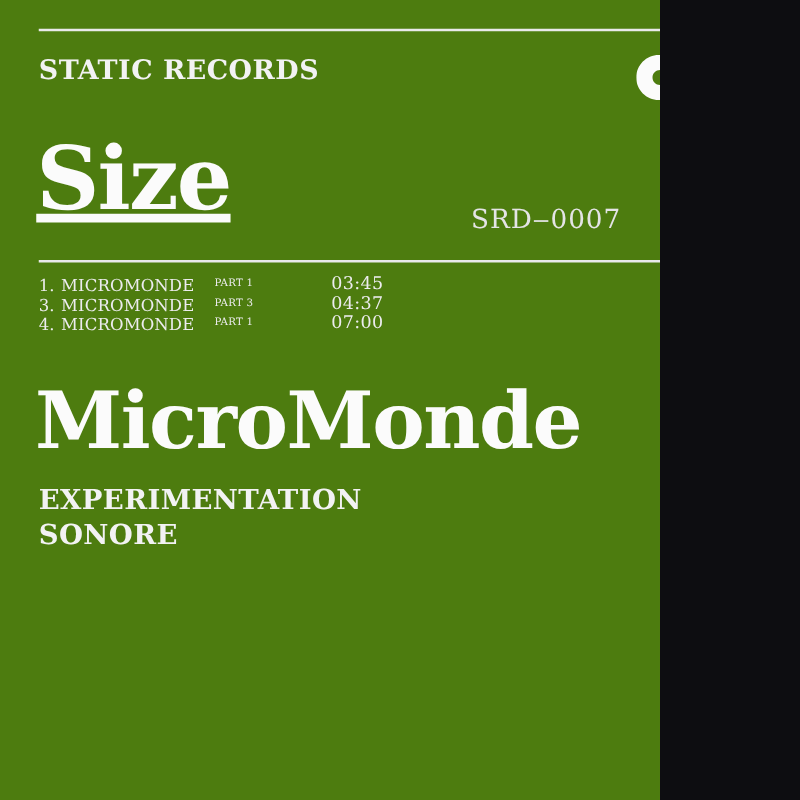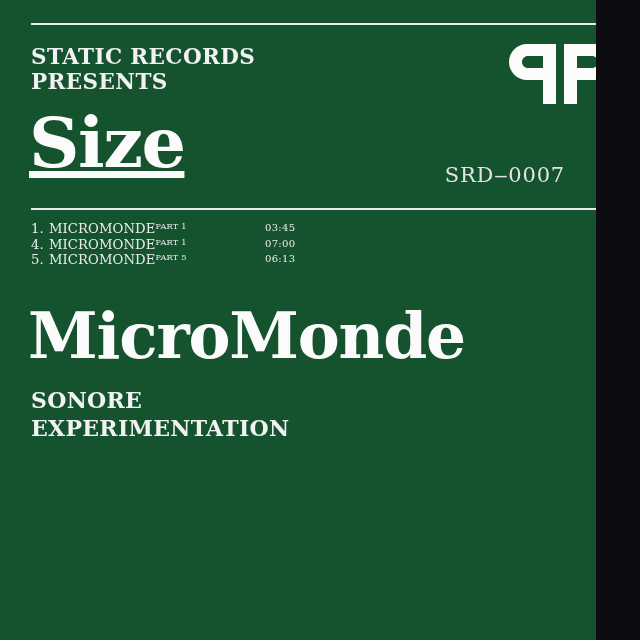--- a/index.html
+++ b/index.html
@@ -2,23 +2,23 @@
 <html><head>
 <meta charset="utf-8">
 <style>
   html, body {
     margin: 0;
     padding: 0;
     background: #0d0d11;
   }
   .cover {
     position: relative;
-    width: 596px;
+    width: 528px;
     height: 640px;
-    background: #14532d;
+    background: #4d7c0f;
     overflow: hidden;
     font-family: "DejaVu Serif", serif;
     -webkit-font-smoothing: antialiased;
   }
 
   
   .rule {
     position: absolute;
     left: 31px;
     width: 578px;
@@ -99,29 +99,29 @@
     color: #ececee;
   }
   .track-part {
     font-family: "DejaVu Serif", serif;
     font-weight: 400;
     font-size: 8.2px;
     letter-spacing: 0.2px;
     color: #ececee;
     position: relative;
     top: -4px;
-    margin-left: 0;
+    margin-left: 16px;
   }
   .track-time {
     position: absolute;
     left: 234px;
     top: 0;
     font-family: "DejaVu Serif", serif;
     font-weight: 400;
-    font-size: 10px;
+    font-size: 14px;
     letter-spacing: 0.3px;
     color: #ececee;
   }
 
   
   .album-title {
     position: absolute;
     left: 28px;
     top: 303px;
     font-family: "DejaVu Serif", serif;
@@ -149,21 +149,20 @@
 </style>
 </head>
 <body>
 
 <div class="cover">
 
   <div class="rule rule-top"></div>
 
   <div class="imprint">
     <div>STATIC RECORDS</div>
-    <div>PRESENTS</div>
   </div>
 
   <div class="artist">Size</div>
 
   <div class="logo">
     <svg viewBox="0 0 102 60" xmlns="http://www.w3.org/2000/svg" aria-hidden="true">
       <g fill="#fbfbfb">
 
         <path d="M47 0 H18 C8.06 0 0 8.06 0 18 C0 27.94 8.06 36 18 36 H34 V60 H47 Z
                  M34 24 H19 C15.69 24 13 21.31 13 18 C13 14.69 15.69 12 19 12 H34 Z"></path>
@@ -180,31 +179,31 @@
 
   <div class="rule rule-mid"></div>
 
   <div class="tracklist">
     <div class="track">
       <span class="track-title">1.</span>
       <span class="track-title">MICROMONDE</span><span class="track-part">PART 1</span>
       <span class="track-time">03:45</span>
     </div>
     <div class="track">
+      <span class="track-title">3.</span>
+      <span class="track-title">MICROMONDE</span><span class="track-part">PART 3</span>
+      <span class="track-time">04:37</span>
+    </div>
+    <div class="track">
       <span class="track-title">4.</span>
       <span class="track-title">MICROMONDE</span><span class="track-part">PART 1</span>
       <span class="track-time">07:00</span>
     </div>
-    <div class="track">
-      <span class="track-title">5.</span>
-      <span class="track-title">MICROMONDE</span><span class="track-part">PART 5</span>
-      <span class="track-time">06:13</span>
-    </div>
   </div>
 
   <div class="album-title">MicroMonde</div>
 
   <div class="subtitle">
+    <div>EXPERIMENTATION</div>
     <div>SONORE</div>
-    <div>EXPERIMENTATION</div>
   </div>
 
 </div>
 
 </body></html>

